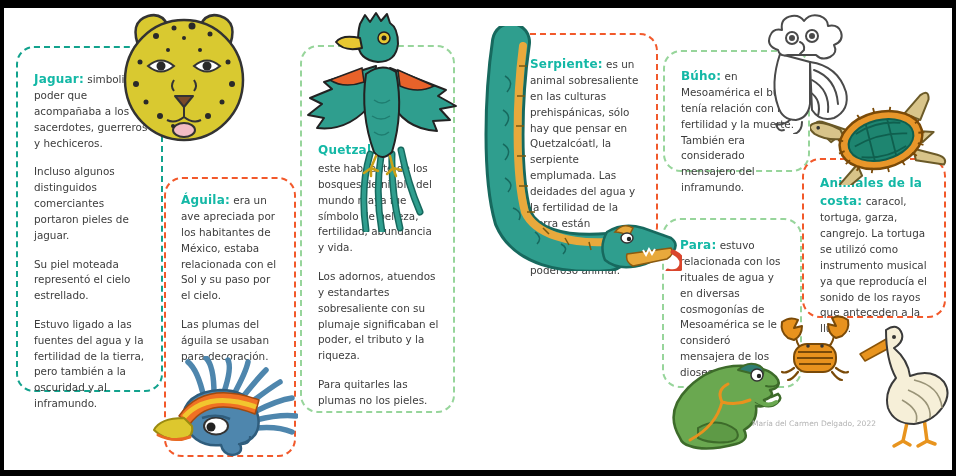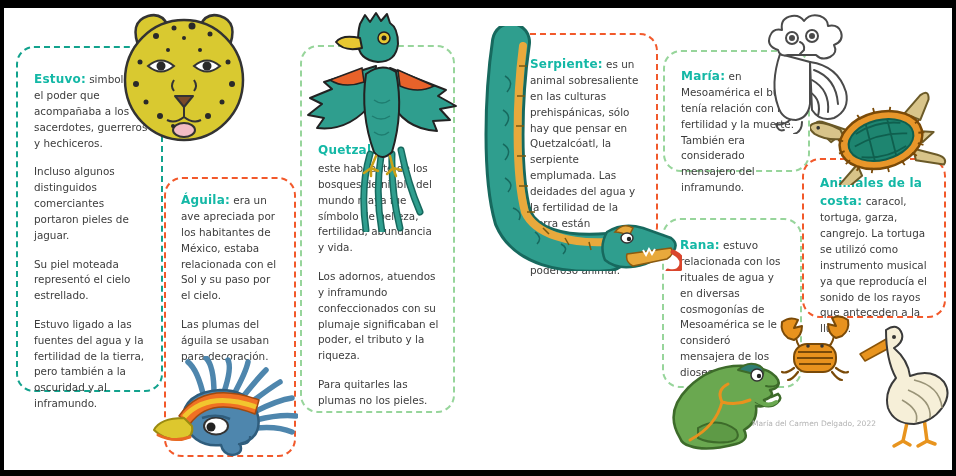--- a/index.html
+++ b/index.html
@@ -18,48 +18,48 @@
   .illo svg{display:block;width:100%;height:100%;}
   .credit{position:absolute;font-size:7.5px;color:#b3b3b3;z-index:6;}
 </style>
 </head>
 <body>
 
 <div class="frame">
  <div class="canvas"></div>
 
  <section class="card teal" style="left:16px;top:46px;width:147px;height:346px;padding-top:22px;">
-   <p><b>Estuvo:</b> <span>simbolizó el poder que acompañaba a los sacerdotes, guerreros y hechiceros.</span></p>
+   <p><b>Jaguar:</b> <span>simbolizó el poder que acompañaba a los sacerdotes, guerreros y hechiceros.</span></p>
    <p>Incluso algunos distinguidos comerciantes portaron pieles de jaguar.</p>
    <p>Su piel moteada representó el cielo estrellado.</p>
    <p>Estuvo ligado a las fuentes del agua y la fertilidad de la tierra, pero también a la oscuridad y al inframundo.</p>
  </section>
 
  <section class="card orange" style="left:164px;top:177px;width:132px;height:280px;padding-top:12px;padding-left:15px;">
    <p><b>Águila:</b> <span>era un ave apreciada por los habitantes de México, estaba relacionada con el Sol y su paso por el cielo.</span></p>
    <p>Las plumas del águila se usaban para decoración.</p>
  </section>
 
  <section class="card green block-title" style="left:300px;top:45px;width:155px;height:368px;padding-top:94px;">
    <p><b>Quetzal:</b> <span>este habitante de los bosques de niebla del mundo maya fue símbolo de belleza, fertilidad, abundancia y vida.</span></p>
-   <p>Los adornos, atuendos y inframundo confeccionados con su plumaje significaban el poder, el tributo y la riqueza.</p>
+   <p>Los adornos, atuendos y estandartes sobresaliente con su plumaje significaban el poder, el tributo y la riqueza.</p>
    <p>Para quitarles las plumas no los pieles.</p>
  </section>
 
  <section class="card orange" style="left:512px;top:33px;width:146px;height:212px;padding-top:20px;">
    <p><b>Serpiente:</b> <span>es un animal sobresaliente en las culturas prehispánicas, sólo hay que pensar en Quetzalcóatl, la serpiente emplumada. Las deidades del agua y la fertilidad de la tierra están estrechamente ligadas a este poderoso animal.</span></p>
  </section>
 
 
  <section class="card green" style="left:663px;top:50px;width:147px;height:122px;padding-top:15px;">
-   <p><b>María:</b> <span>en Mesoamérica el búho tenía relación con la fertilidad y la muerte. También era considerado mensajero del inframundo.</span></p>
+   <p><b>Búho:</b> <span>en Mesoamérica el búho tenía relación con la fertilidad y la muerte. También era considerado mensajero del inframundo.</span></p>
  </section>
 
  <section class="card green" style="left:662px;top:218px;width:140px;height:170px;padding-top:16px;">
-   <p><b>Rana:</b> <span>estuvo relacionada con los rituales de agua y en diversas cosmogonías de Mesoamérica se le consideró mensajera de los dioses.</span></p>
+   <p><b>Para:</b> <span>estuvo relacionada con los rituales de agua y en diversas cosmogonías de Mesoamérica se le consideró mensajera de los dioses.</span></p>
  </section>
 
  <section class="card orange" style="left:802px;top:158px;width:144px;height:160px;padding-top:14px;">
    <p><b>Animales de la costa:</b> <span>caracol, tortuga, garza, cangrejo. La tortuga se utilizó como instrumento musical ya que reproducía el sonido de los rayos que anteceden a la lluvia.</span></p>
  </section>
 
  <div class="illo" style="left:116px;top:6px;width:136px;height:140px;">
   <svg viewBox="0 0 136 140">
    <path d="M24,44 Q12,16 32,10 Q46,6 52,20 L40,42 Z" fill="#d9c930" stroke="#333" stroke-width="2.5" stroke-linejoin="round"></path>
    <path d="M112,44 Q124,16 104,10 Q90,6 84,20 L96,42 Z" fill="#d9c930" stroke="#333" stroke-width="2.5" stroke-linejoin="round"></path>

